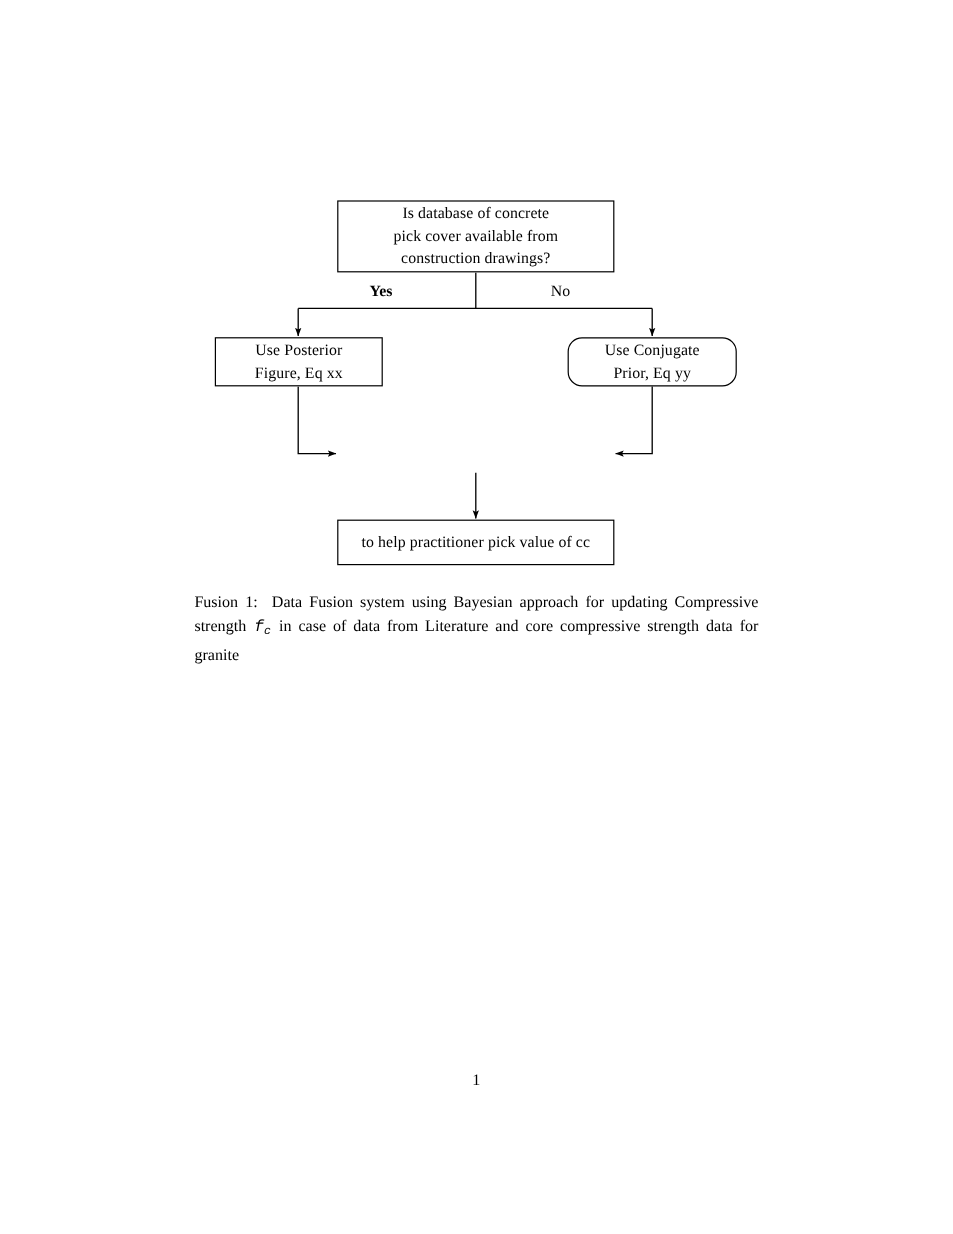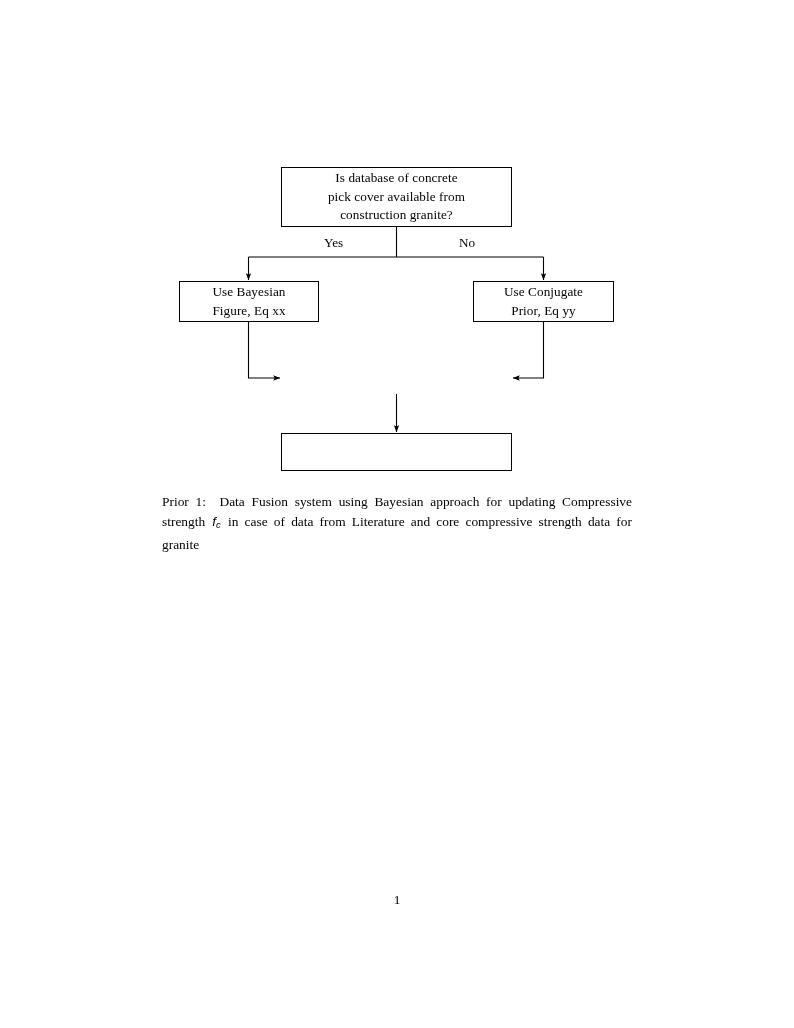--- a/index.html
+++ b/index.html
@@ -56,49 +56,49 @@
     font-size: 13.2px;
     line-height: 18.5px;
     letter-spacing: 0.08px;
     color: #000000;
     white-space: nowrap;
   }
   .node .line { display: block; }
 
   #node-question { left: 281px; top: 167px; width: 231px; height: 60px; }
   #node-jeffreys { left: 179px; top: 281px; width: 140px; height: 41px; }
-  #node-conjugate { left: 473px; top: 281px; width: 141px; height: 41px; }
+  #node-conjugate { left: 473px; top: 281px; width: 141px; height: 41px; border-radius: 12px; }
   #node-posterior { left: 281px; top: 358px; width: 231px; height: 36px; }
   #node-plot      { left: 281px; top: 433px; width: 231px; height: 38px; }
 
   
   .branch-label {
     position: absolute;
     font-size: 13.2px;
     line-height: 16px;
     color: #000000;
     white-space: nowrap;
   }
-  #label-yes { left: 324px; top: 235px; }
+  #label-yes { left: 308px; top: 235px; font-weight: bold; }
   #label-no  { left: 459px; top: 235px; }
 
   
   #caption {
     position: absolute;
     left: 162px;
     top: 492px;
     width: 470px;
     font-size: 13.4px;
     line-height: 19.6px;
     text-align: justify;
     color: #000000;
   }
   #caption .math-italic {
     font-style: italic;
-    font-family: Liberation Sans, sans-serif;
+    font-family: Liberation Mono, monospace;
     padding: 0 1px;
   }
   #caption .math-italic sub {
     font-style: italic;
     font-size: 72%;
     vertical-align: -0.25em;
   }
 
   
   #page-number {
@@ -136,39 +136,40 @@
       <path d="M248.5,322 L248.5,378 L280,378" fill="none" stroke="#000000" stroke-width="1.1" marker-end="url(#arrowhead)"></path>
 
       <path d="M543.5,322 L543.5,378 L513,378" fill="none" stroke="#000000" stroke-width="1.1" marker-end="url(#arrowhead)"></path>
 
       <path d="M396.5,394 L396.5,432" fill="none" stroke="#000000" stroke-width="1.1" marker-end="url(#arrowhead)"></path>
     </svg>
 
     <div class="node" id="node-question">
       <span class="line">Is database of concrete</span>
       <span class="line">pick cover available from</span>
-      <span class="line">construction granite?</span>
+      <span class="line">construction drawings?</span>
     </div>
 
     <div class="branch-label" id="label-yes">Yes</div>
     <div class="branch-label" id="label-no">No</div>
 
     <div class="node" id="node-jeffreys">
-      <span class="line">Use Bayesian</span>
+      <span class="line">Use Posterior</span>
       <span class="line">Figure, Eq xx</span>
     </div>
 
     <div class="node" id="node-conjugate">
       <span class="line">Use Conjugate</span>
       <span class="line">Prior, Eq yy</span>
     </div>
 
 
     <div class="node" id="node-plot">
+      <span class="line">to help practitioner pick value of cc</span>
     </div>
 
   </div>
 
-  <div id="caption"><span>Prior 1:</span><span>&nbsp; </span><span>Data Fusion system using Bayesian approach for updating Compressive strength</span><span> </span><span class="math-italic"><span>f</span><sub>c</sub></span><span> </span><span>in case of data from Literature and core compressive strength data for granite</span></div>
+  <div id="caption"><span>Fusion 1:</span><span>&nbsp; </span><span>Data Fusion system using Bayesian approach for updating Compressive strength</span><span> </span><span class="math-italic"><span>f</span><sub>c</sub></span><span> </span><span>in case of data from Literature and core compressive strength data for granite</span></div>
 
   <div id="page-number">1</div>
 
 </div>
 
 </body></html>

